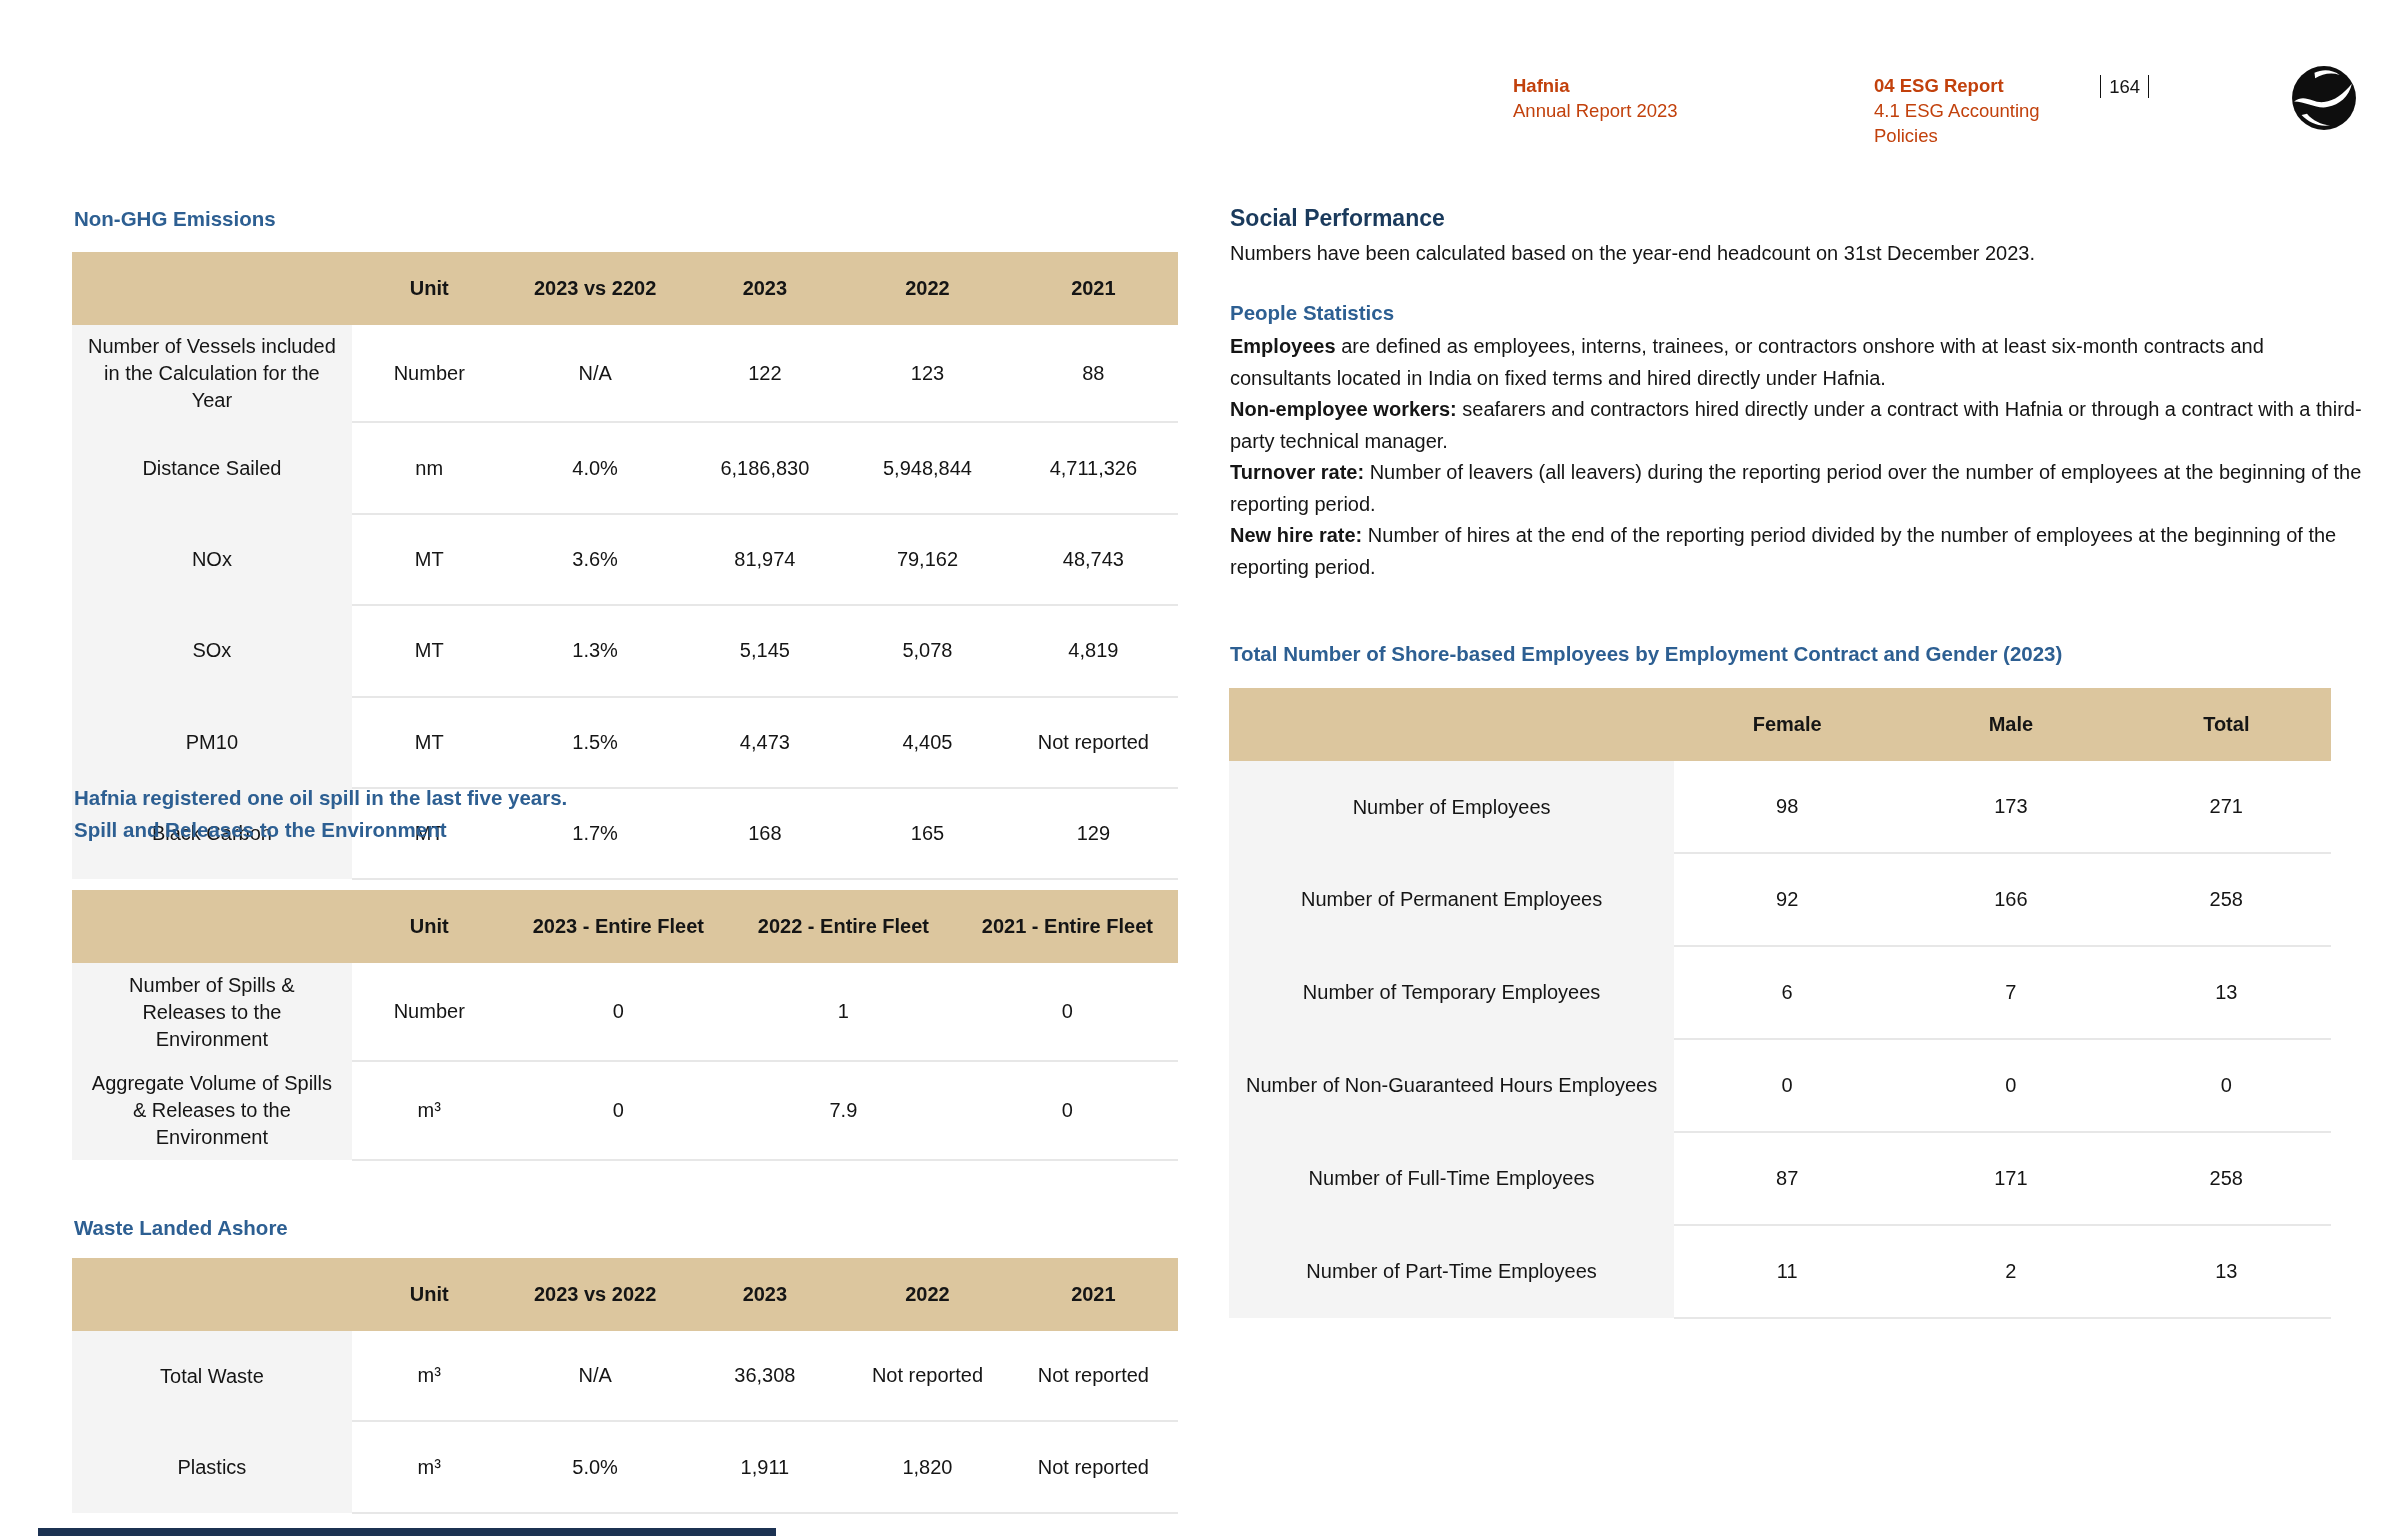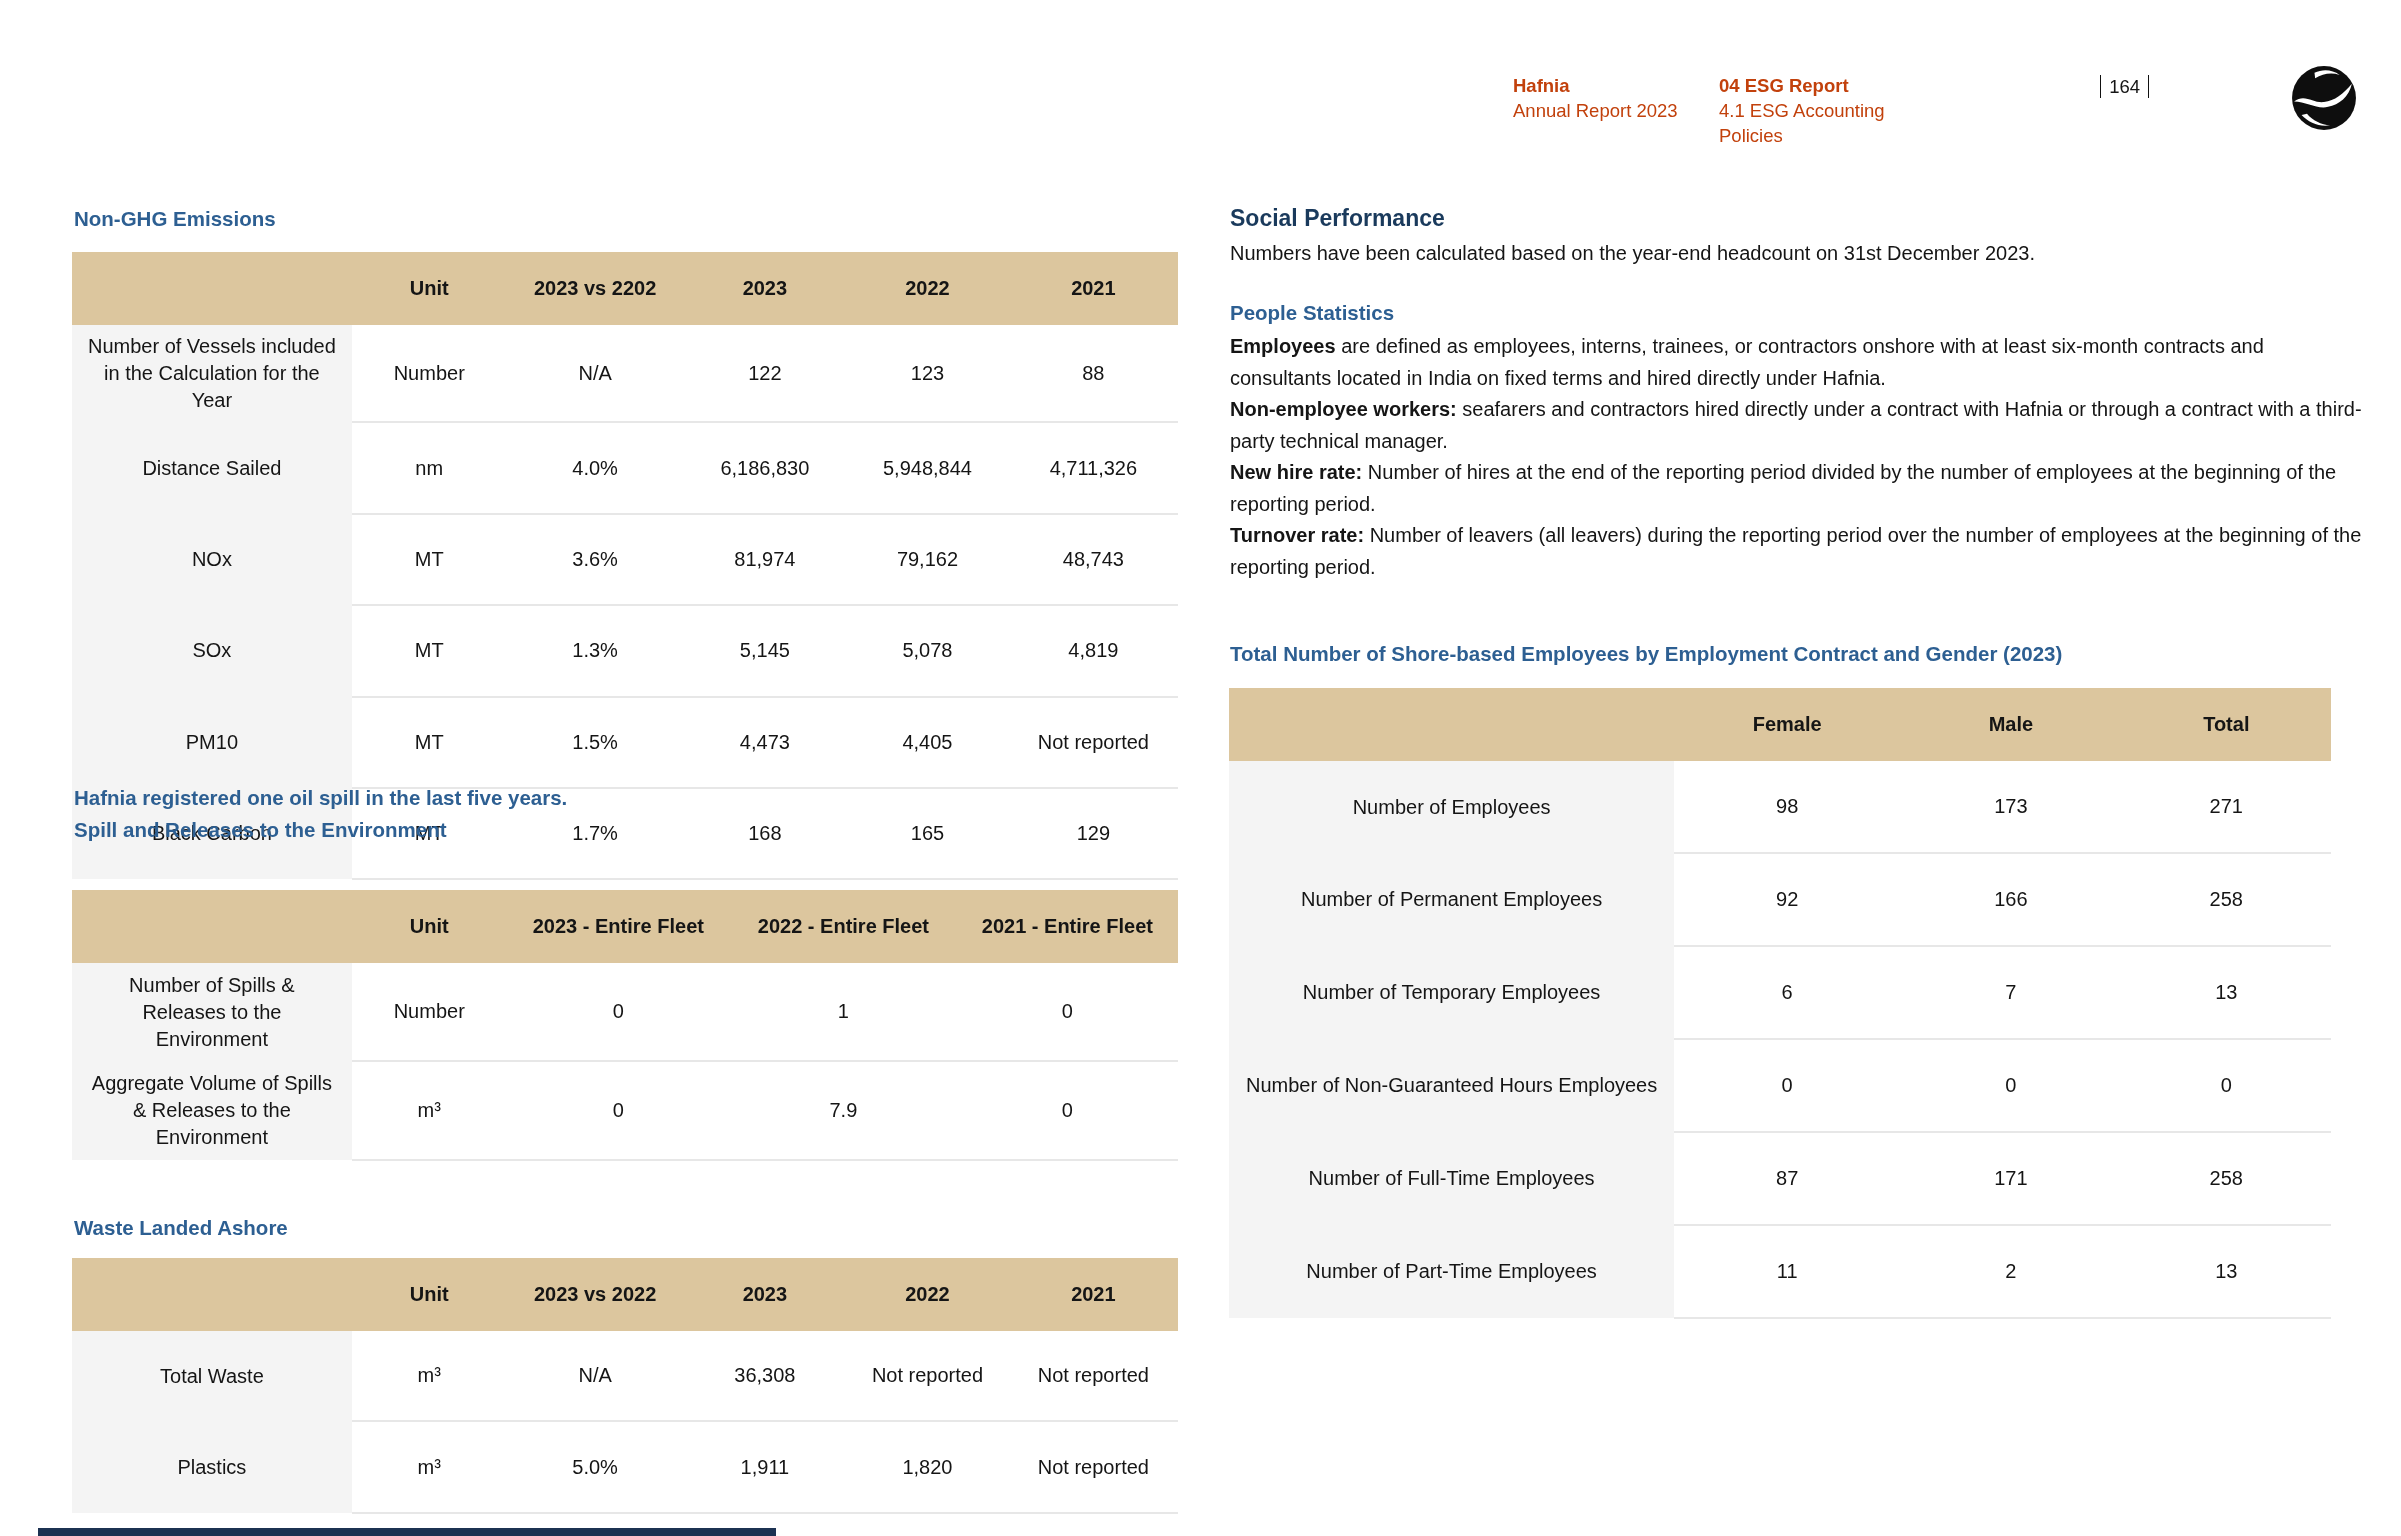--- a/index.html
+++ b/index.html
@@ -6,21 +6,21 @@
   body{
     width:2401px;height:1537px;position:relative;background:#ffffff;
     font-family:"Liberation Sans", sans-serif;color:#151515;overflow:hidden;
   }
   .b{font-weight:bold;}
   .abs{position:absolute;}
 
   
   .meta{font-size:18.5px;line-height:25px;color:#c2410c;}
   .meta-brand{left:1513px;top:73px;}
-  .meta-section{left:1719px;top:73px;width:199px;}
+  .meta-section{left:1874px;top:73px;width:199px;}
   .pageno{left:2100px;top:75px;font-size:18.5px;line-height:23px;}
   .pageno span{border-left:1.4px solid #111;border-right:1.4px solid #111;padding:1.4px 8.2px;}
   .logo{left:2290px;top:64px;width:68px;height:68px;}
 
   
   .sec-title{color:#2d5f92;font-size:20.5px;font-weight:bold;line-height:31.5px;}
   .navy-title{color:#1a3a5c;font-size:23px;font-weight:bold;line-height:27px;}
 
   
   .para{font-size:20px;line-height:31.5px;width:1140px;}
@@ -232,22 +232,22 @@
 
   <div class="abs navy-title" style="left:1230px;top:205px;">Social Performance</div>
 
   <div class="abs para" style="left:1230px;top:238px;">Numbers have been calculated based on the year-end headcount on 31st December 2023.</div>
 
   <div class="abs sec-title" style="left:1230px;top:297px;">People Statistics</div>
 
   <div class="abs para defs" style="left:1230px;top:331px;">
       <div class="def"><b>Employees</b><span> are defined as employees, interns, trainees, or contractors onshore with at least six-month contracts and consultants located in India on fixed terms and hired directly under Hafnia.</span></div>
       <div class="def"><b>Non-employee workers:</b><span> seafarers and contractors hired directly under a contract with Hafnia or through a contract with a third-party technical manager.</span></div>
+      <div class="def"><b>Turnover rate:</b><span> Number of leavers (all leavers) during the reporting period over the number of employees at the beginning of the reporting period.</span></div>
       <div class="def"><b>New hire rate:</b><span> Number of hires at the end of the reporting period divided by the number of employees at the beginning of the reporting period.</span></div>
-      <div class="def"><b>Turnover rate:</b><span> Number of leavers (all leavers) during the reporting period over the number of employees at the beginning of the reporting period.</span></div>
     </div>
 
   <div class="abs sec-title" style="left:1230px;top:638px;">Total Number of Shore-based Employees by Employment Contract and Gender (2023)</div>
 
   <table class="abs tbl-right t-right" style="left:1229px;top:676px;">
       <colgroup>
         <col style="width: 40.4%;">
         <col style="width: 20.5%;">
         <col style="width: 20.1%;">
         <col style="width: 19%;">

